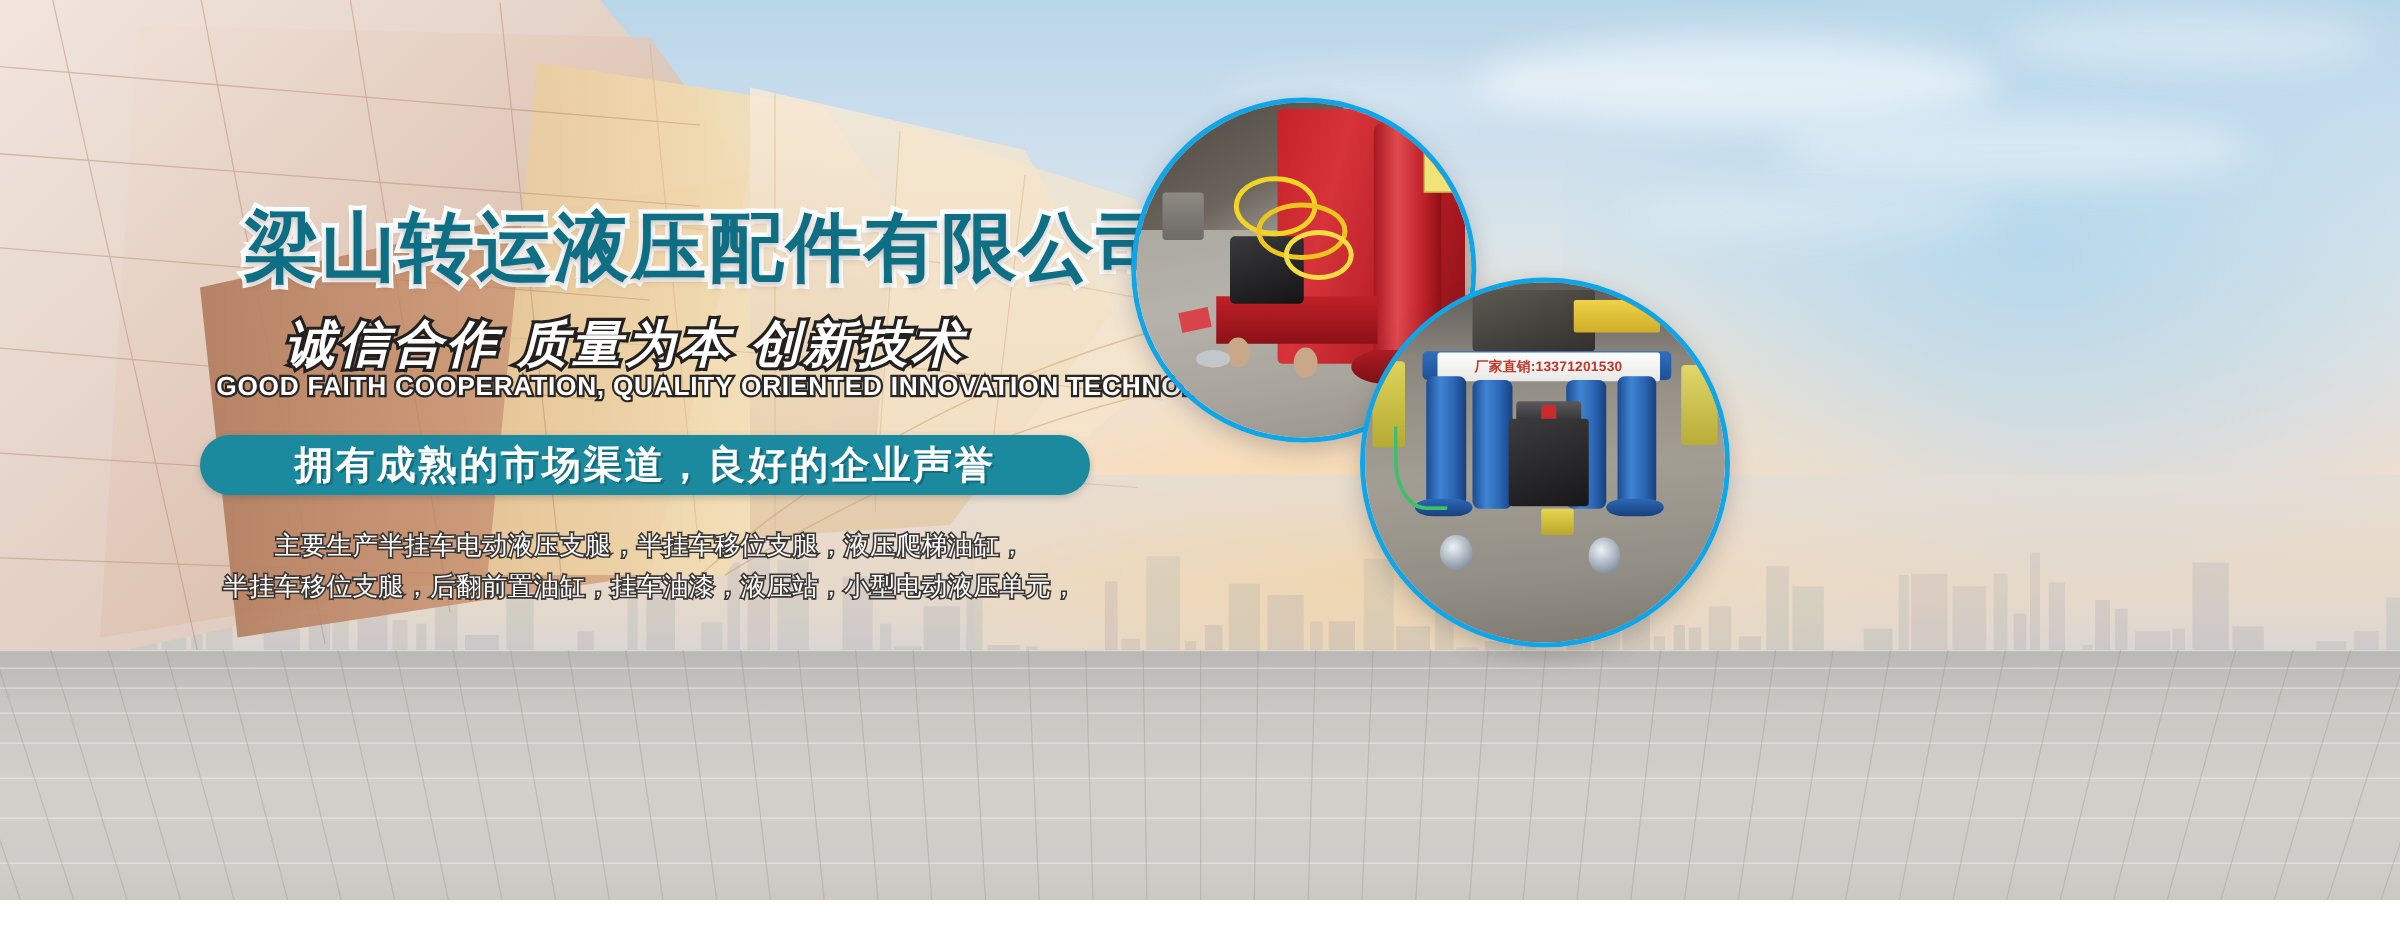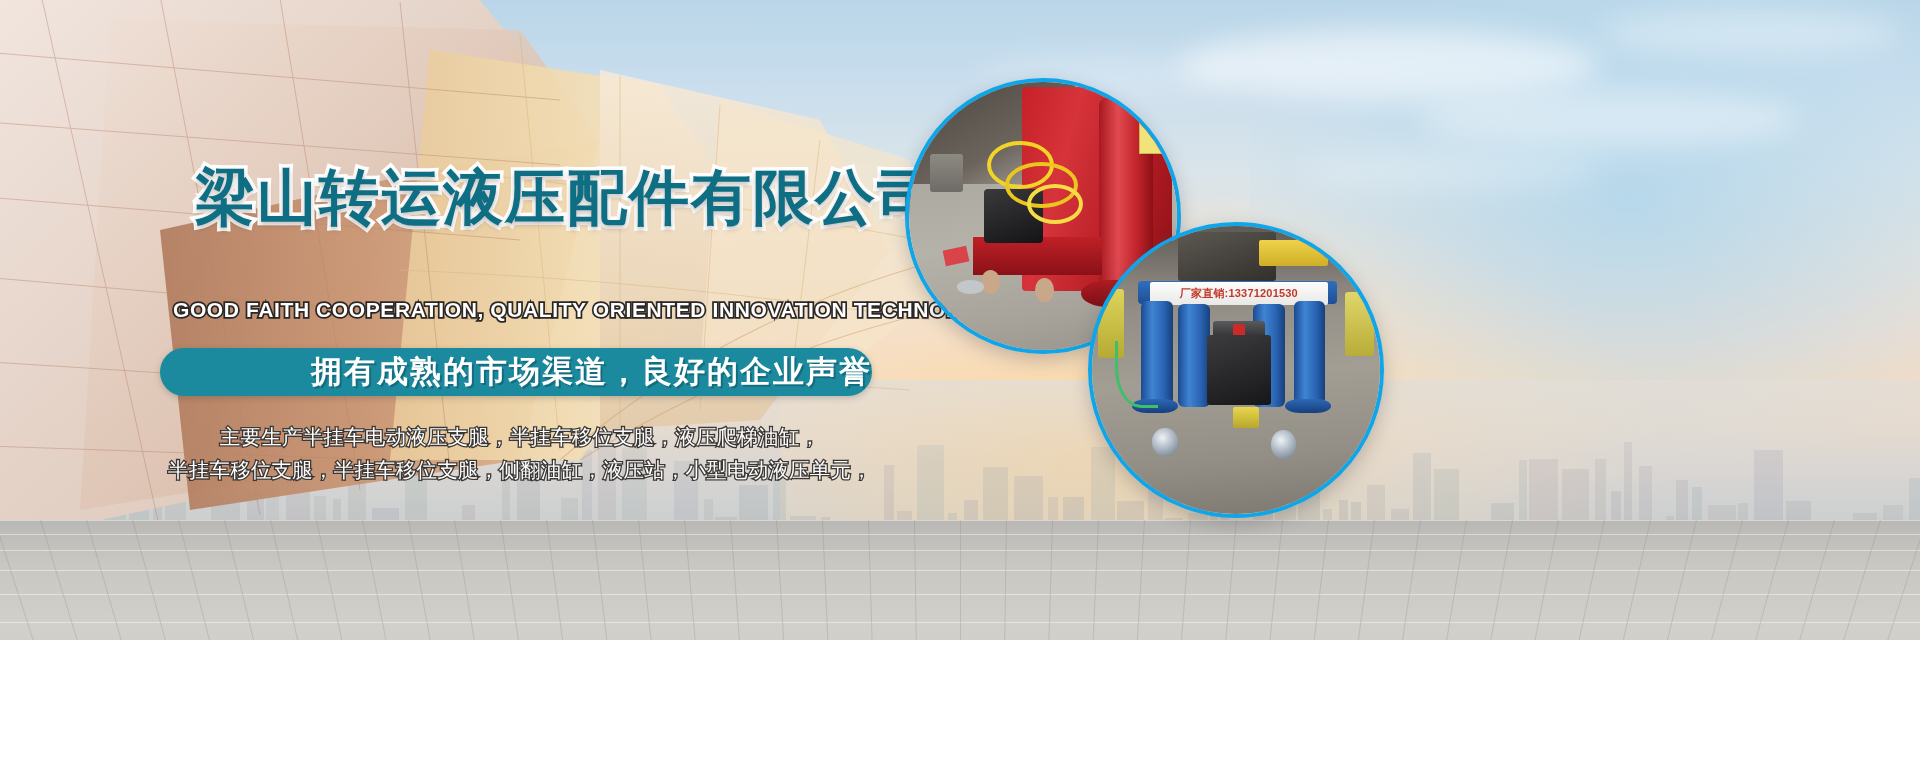--- a/index.html
+++ b/index.html
@@ -2,21 +2,21 @@
 <html><head>
 <meta charset="utf-8">
 <style>
   html,body{margin:0;padding:0;}
   body{
     width:1920px;height:760px;overflow:hidden;
     font-family:"Liberation Sans","DejaVu Sans",sans-serif;
     background:#ffffff;
   }
   .banner{
-    position:relative;width:1920px;height:640px;overflow:hidden;
+    position:relative;width:1920px;height:720px;overflow:hidden;
   }
 
   
   .bg-sky{
     position:absolute;inset:0;
     background:
       linear-gradient(180deg,
         #b9d6e8 0%,
         #c8dded 12%,
         #d9e4ea 26%,
@@ -100,21 +100,21 @@
     font-size:21px;font-weight:bold;letter-spacing:.6px;
     color:#ffffff;
     -webkit-text-stroke:3.5px #2a2724;
     paint-order:stroke fill;
     white-space:nowrap;
   }
   .pill{
     position:absolute;left:160px;top:348px;
     width:712px;height:48px;border-radius:26px;
     background:#1b8a9e;
-    display:flex;align-items:center;justify-content:flex-end;
+    display:flex;align-items:center;justify-content:center;
     box-shadow:0 2px 6px rgba(40,60,70,.25);
   }
   .pill-text{
     font-size:31px;font-weight:bold;letter-spacing:2px;color:#ffffff;
     white-space:nowrap;
     text-shadow:2px 2px 0 rgba(12,86,102,.55);
   }
   .para{
     position:absolute;left:160px;top:420px;width:720px;
     text-align:center;
@@ -506,30 +506,31 @@
       <div class="plaza-line-v" style="left: 1834px; transform: rotate(16.15deg);"></div>
       <div class="plaza-line-v" style="left: 1880px; transform: rotate(17deg);"></div>
       <div class="plaza-line-v" style="left: 1926px; transform: rotate(17.85deg);"></div>
       <div class="plaza-line-v" style="left: 1972px; transform: rotate(18.7deg);"></div>
     </div>
 
   <div class="copy">
 
     <div class="title">梁山转运液压配件有限公司</div>
 
+    <div class="subtitle">诚信合作 质量为本 创新技术</div>
 
     <div class="eng">GOOD FAITH COOPERATION, QUALITY ORIENTED INNOVATION TECHNOLOGY</div>
 
     <div class="pill">
       <span class="pill-text">拥有成熟的市场渠道，良好的企业声誉</span>
     </div>
 
     <div class="para">
       <div>主要生产半挂车电动液压支腿，半挂车移位支腿，液压爬梯油缸，</div>
-      <div>半挂车移位支腿，半挂车移位支腿，侧翻油缸，液压站，小型电动液压单元，</div>
+      <div>半挂车移位支腿，后翻前置油缸，挂车油漆，液压站，小型电动液压单元，</div>
     </div>
 
   </div>
 
   <div class="photo photo-1">
     <div class="ph-inner">
       <div class="p1-ground"></div>
       <div class="p1-dark"></div>
       <div class="p1-drum"></div>
       <div class="p1-body"></div>

